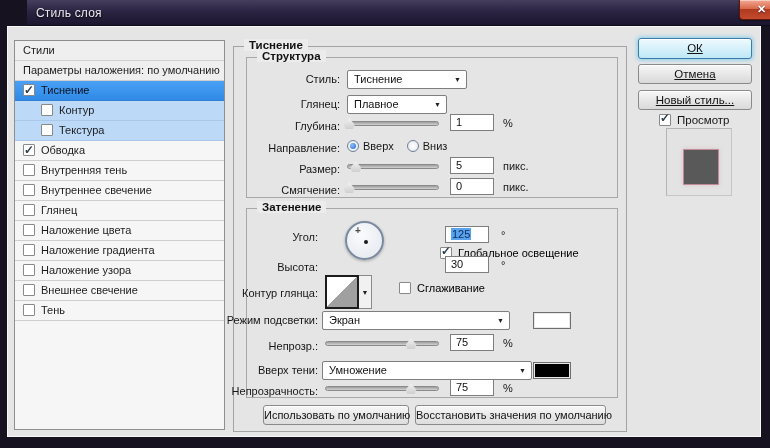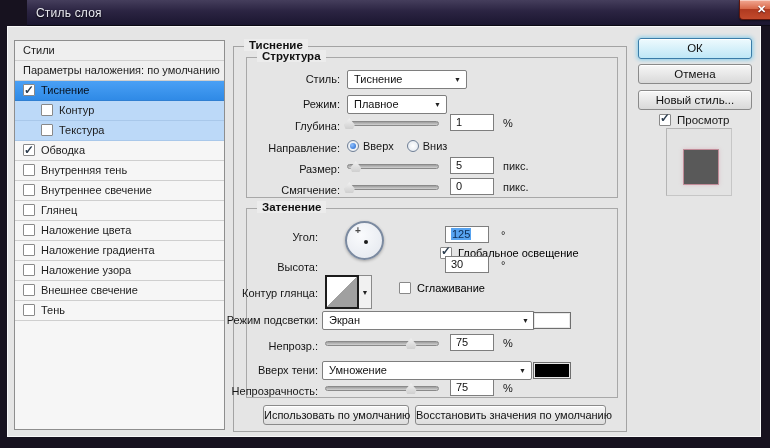--- a/index.html
+++ b/index.html
@@ -160,21 +160,21 @@
     background: linear-gradient(180deg,#f7f7f7,#dddddd);
     border:1px solid #8a8a8a; border-radius:3px;
     font-size:11px; color:#111; text-align:center; line-height:18px;
     box-shadow: inset 0 1px 0 #fff; cursor:pointer; white-space:nowrap;
   }
   .rbtn {
     position:absolute; left:631px; width:114px; height:20px;
     background: linear-gradient(180deg,#f7f7f7,#d9d9d9);
     border:1px solid #8a8a8a; border-radius:3px;
     font-size:11.5px; color:#111; text-align:center; line-height:18px;
-    box-shadow: inset 0 1px 0 #fff; cursor:pointer;
+    box-shadow: inset 0 1px 0 #fff; cursor:pointer;text-decoration:underline;
   }
   .rbtn.ok {
     height:21px;
     background: linear-gradient(180deg,#eefafe,#bfe7f6);
     border:1px solid #3a7ca8;
     box-shadow: 0 0 4px 1px #86cdeb, inset 0 1px 0 #fff;
   }
   .preview-check { position:absolute; left:652px; top:88px; font-size:11.5px; color:#161616; white-space:nowrap; }
   .preview-panel {
     position:absolute; left:659px; top:102px; width:66px; height:68px;
@@ -249,21 +249,21 @@
 
     <div class="innerbox box-structure">
       <span class="gb-label">Структура</span>
 
       <span class="lbl struct" style="top:15px">Стиль:</span>
       <div class="dd" style="left:100px; top:12px; width:120px">
         <span>Тиснение</span>
         <span class="arr">▼</span>
       </div>
 
-      <span class="lbl struct" style="top:40px">Режим:</span>
+      <span class="lbl struct" style="top:40px">Глянец:</span>
       <div class="dd" style="left:100px; top:37px; width:100px">
         <span>Плавное</span>
         <span class="arr">▼</span>
       </div>
 
       <span class="lbl struct" style="top:62px">Глубина:</span>
       <div class="slider" style="left:100px; top:59px; width:92px">
         <span class="strack"></span>
         <span class="sthumb" style="left: 2%;"></span>
       </div>
@@ -315,21 +315,21 @@
       <span class="lbl shade" style="top:78px">Контур глянца:</span>
       <div class="contour" style="left:78px; top:66px"></div>
       <div class="contour-arrow" style="left:112px; top:66px">
         <span>▼</span>
       </div>
       <span style="position:absolute; left:152px; top:73px; font-size:11px; white-space:nowrap">
         <span class="cb"></span><span>Сглаживание</span>
       </span>
 
       <span class="lbl shade" style="top:105px">Режим подсветки:</span>
-      <div class="dd" style="left:75px; top:102px; width:213px">
+      <div class="dd" style="left:75px; top:102px; width:188px">
         <span>Экран</span>
         <span class="arr">▼</span>
       </div>
       <div class="swatch" style="left: 286px; top: 103px; background: rgb(255, 255, 255);"></div>
 
       <span class="lbl shade" style="top:131px">Непрозр.:</span>
       <div class="slider" style="left:78px; top:128px; width:114px">
         <span class="strack"></span>
         <span class="sthumb" style="left: 75%;"></span>
       </div>

